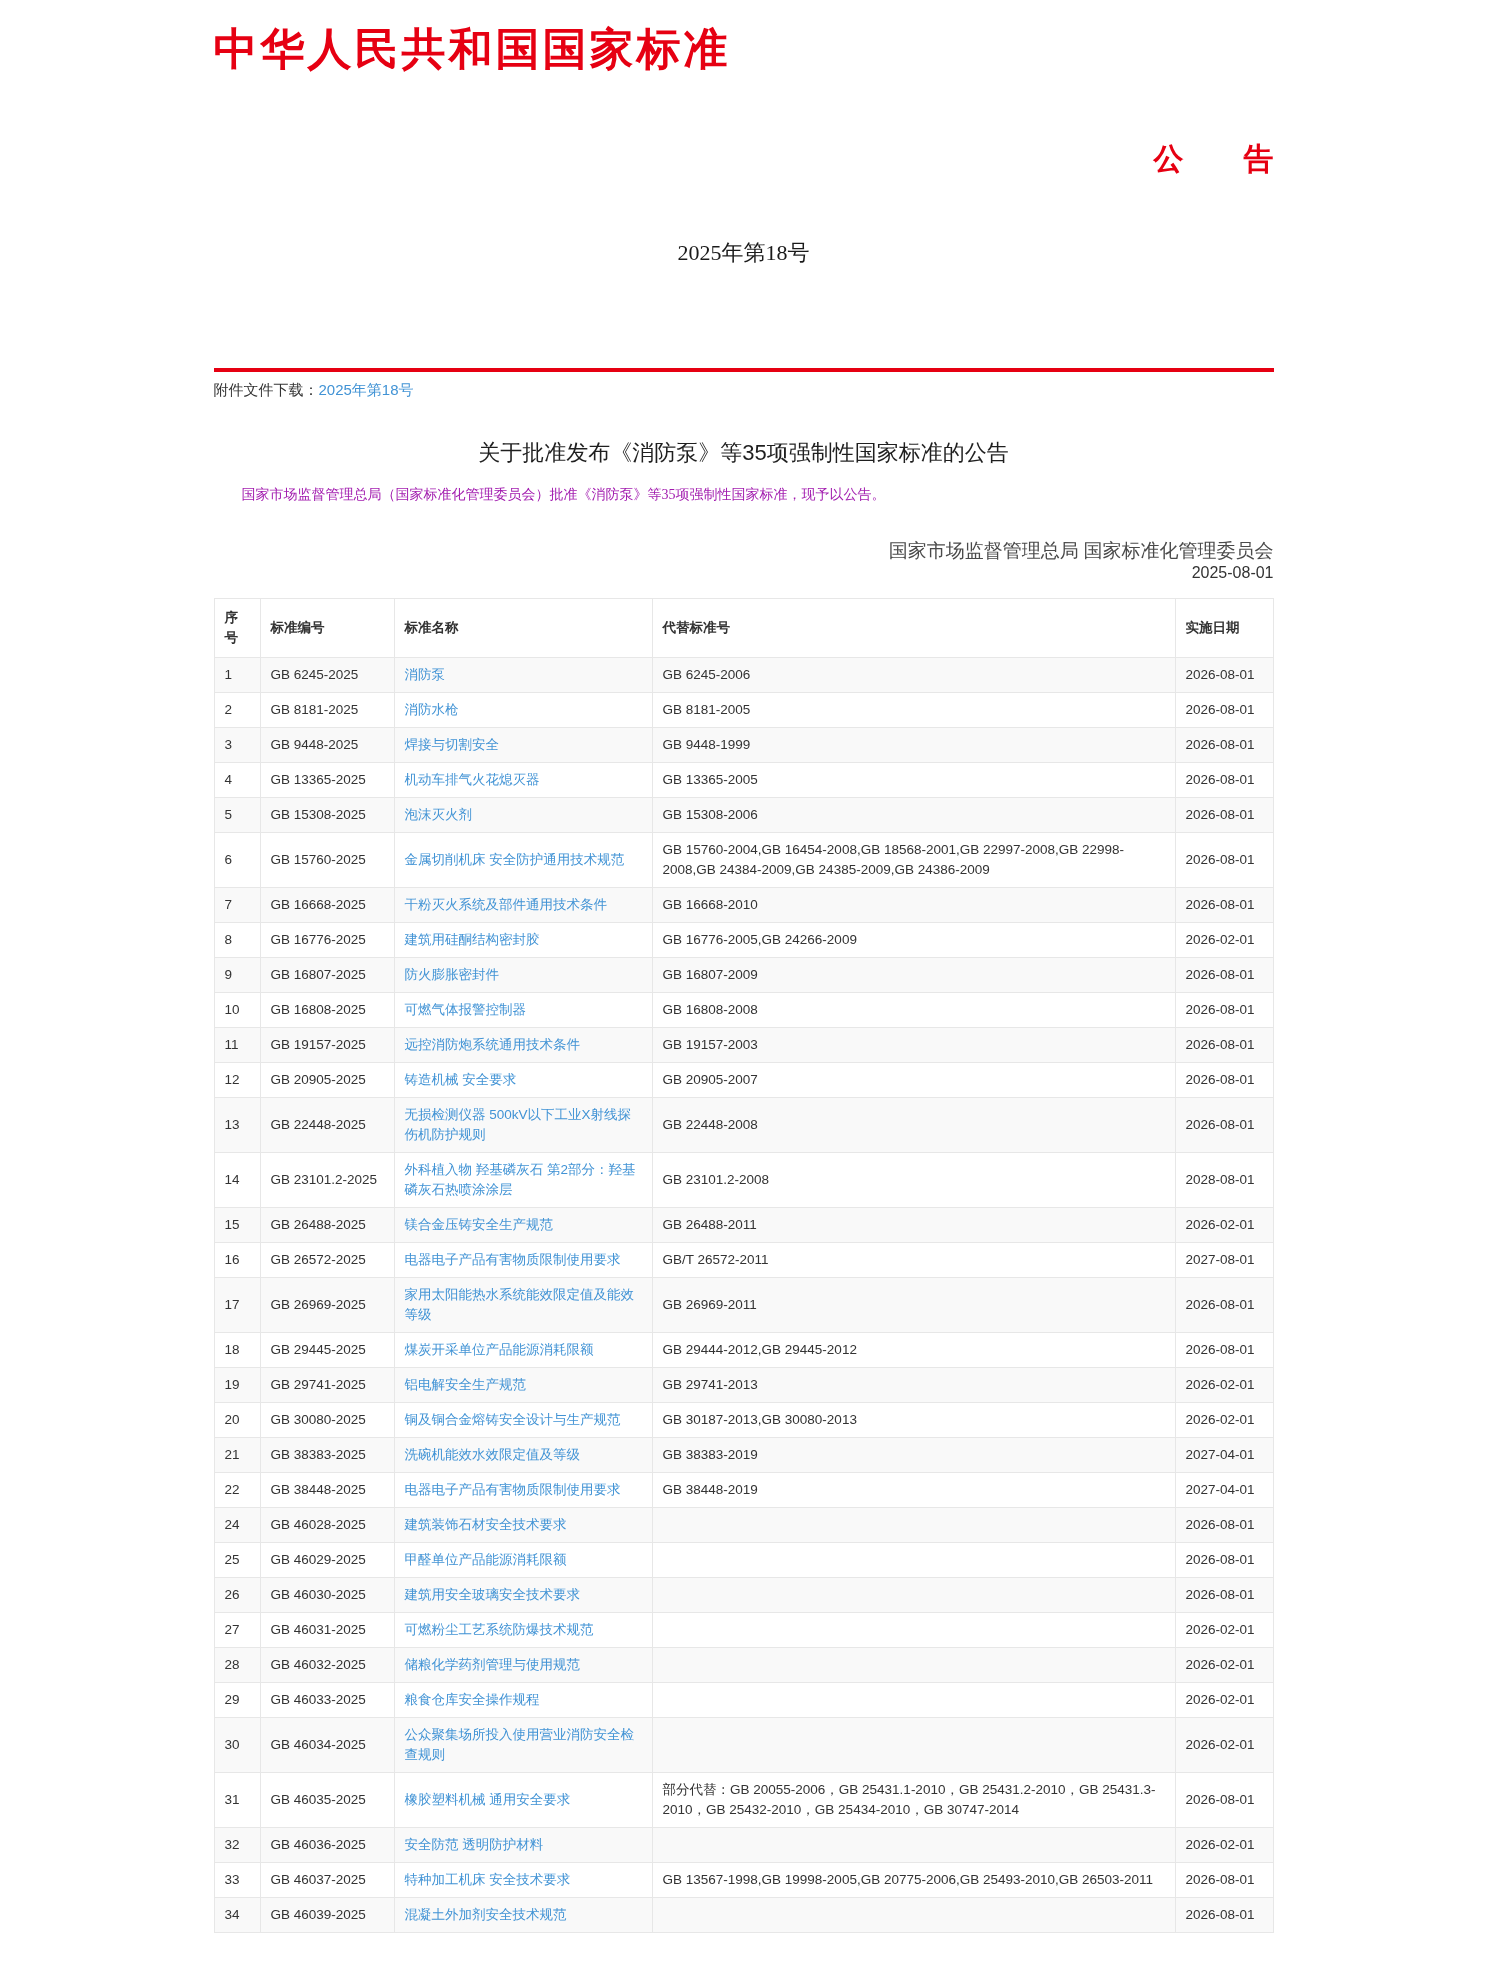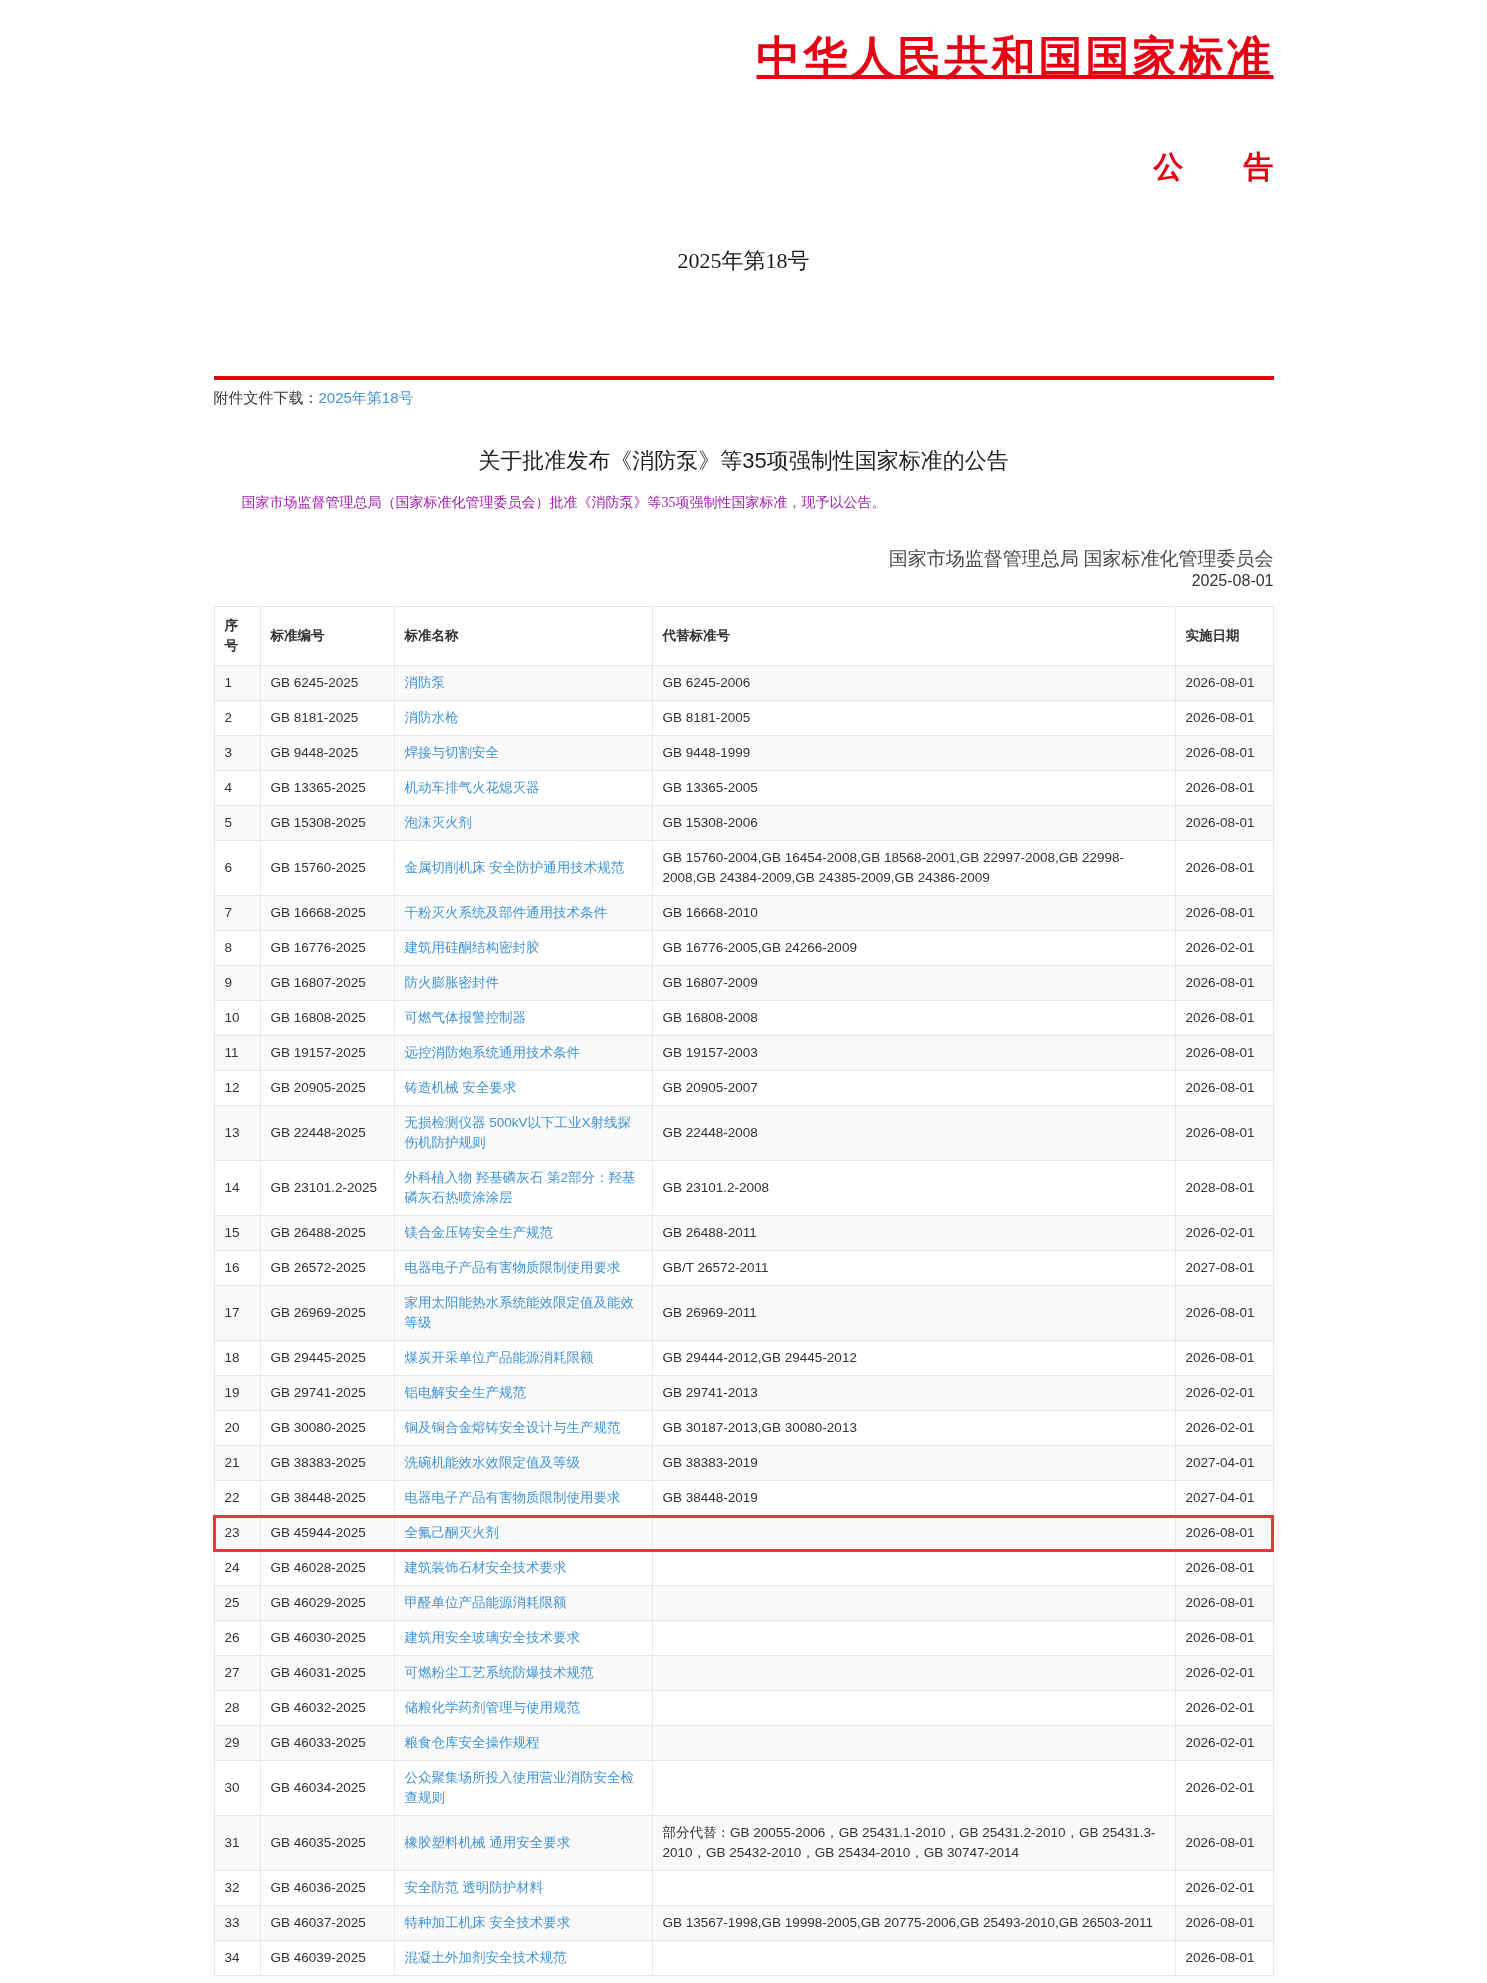--- a/index.html
+++ b/index.html
@@ -13,28 +13,27 @@
     font-family:"Liberation Sans", sans-serif;
     color:#333;
     width:1487px;
   }
   .page{
     width:1060px;
     margin:0 auto;
     padding-top:20px;
   }
   .doc-title{
-    text-align:right;
+    text-align:left;
     color:var(--accent-red);
     font-family:"Liberation Serif", serif;
     font-size:44px;
     font-weight:700;
     letter-spacing:3px;
-    margin-top:8px;
-    text-decoration:underline;
+    margin-top:0;
   }
   .announce-title{
     text-align:right;
     color:var(--accent-red);
     font-family:"Liberation Serif", serif;
     font-size:30px;
     font-weight:700;
     margin-top:60px;
   }
   .issue-no{
@@ -314,27 +313,20 @@
           <td>GB 38383-2019</td>
           <td class="date-cell">2027-04-01</td>
         </tr>
         <tr>
           <td>22</td>
           <td>GB 38448-2025</td>
           <td><a class="name-link">电器电子产品有害物质限制使用要求</a></td>
           <td>GB 38448-2019</td>
           <td class="date-cell">2027-04-01</td>
         </tr>
-        <tr class="hl">
-          <td>23</td>
-          <td>GB 45944-2025</td>
-          <td><a class="name-link">全氟己酮灭火剂</a></td>
-          <td></td>
-          <td class="date-cell">2026-08-01</td>
-        </tr>
         <tr>
           <td>24</td>
           <td>GB 46028-2025</td>
           <td><a class="name-link">建筑装饰石材安全技术要求</a></td>
           <td></td>
           <td class="date-cell">2026-08-01</td>
         </tr>
         <tr>
           <td>25</td>
           <td>GB 46029-2025</td>

